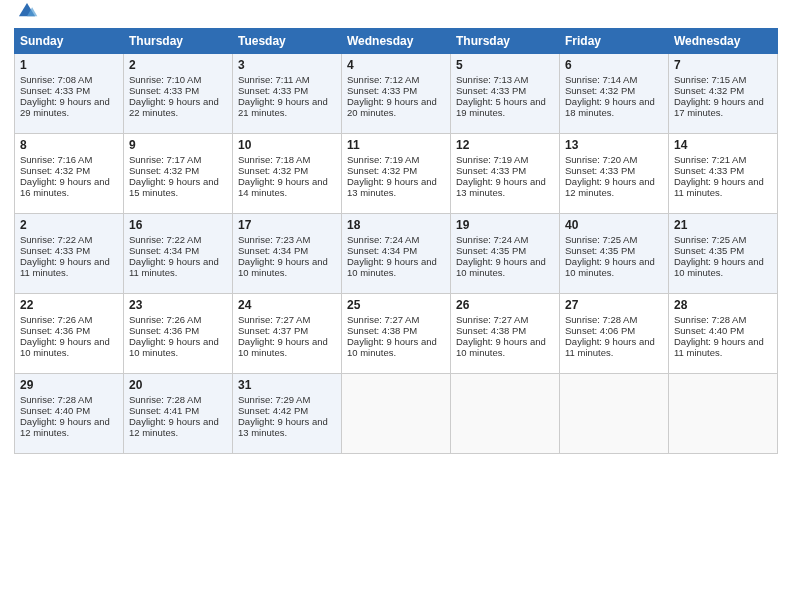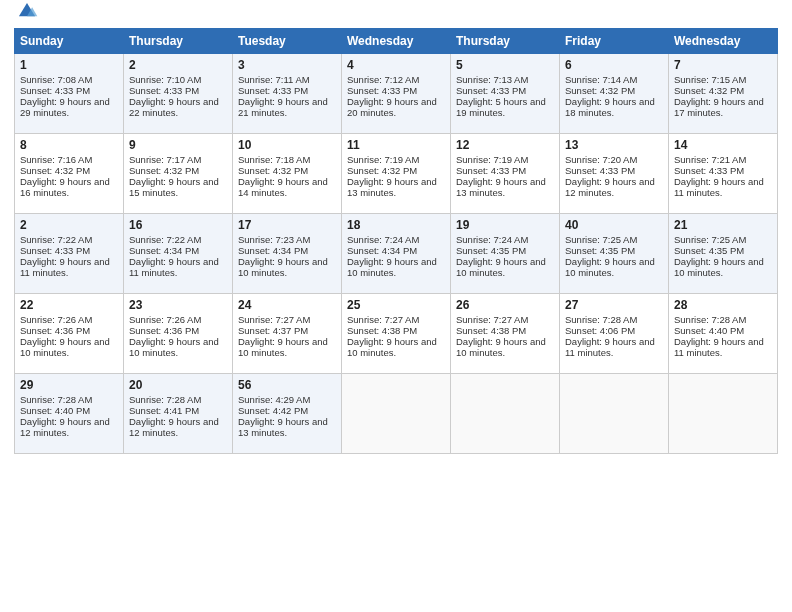--- a/index.html
+++ b/index.html
@@ -164,21 +164,21 @@
           <td><span class="day-number">23</span><span>Sunrise: 7:26 AM</span><br><span>Sunset: 4:36 PM</span><br><span>Daylight: 9 hours and 10 minutes.</span></td>
           <td><span class="day-number">24</span><span>Sunrise: 7:27 AM</span><br><span>Sunset: 4:37 PM</span><br><span>Daylight: 9 hours and 10 minutes.</span></td>
           <td><span class="day-number">25</span><span>Sunrise: 7:27 AM</span><br><span>Sunset: 4:38 PM</span><br><span>Daylight: 9 hours and 10 minutes.</span></td>
           <td><span class="day-number">26</span><span>Sunrise: 7:27 AM</span><br><span>Sunset: 4:38 PM</span><br><span>Daylight: 9 hours and 10 minutes.</span></td>
           <td><span class="day-number">27</span><span>Sunrise: 7:28 AM</span><br><span>Sunset: 4:06 PM</span><br><span>Daylight: 9 hours and 11 minutes.</span></td>
           <td><span class="day-number">28</span><span>Sunrise: 7:28 AM</span><br><span>Sunset: 4:40 PM</span><br><span>Daylight: 9 hours and 11 minutes.</span></td>
         </tr>
         <tr>
           <td><span class="day-number">29</span><span>Sunrise: 7:28 AM</span><br><span>Sunset: 4:40 PM</span><br><span>Daylight: 9 hours and 12 minutes.</span></td>
           <td><span class="day-number">20</span><span>Sunrise: 7:28 AM</span><br><span>Sunset: 4:41 PM</span><br><span>Daylight: 9 hours and 12 minutes.</span></td>
-          <td><span class="day-number">56</span><span>Sunrise: 4:29 AM</span><br><span>Sunset: 4:42 PM</span><br><span>Daylight: 9 hours and 13 minutes.</span></td>
+          <td><span class="day-number">31</span><span>Sunrise: 7:29 AM</span><br><span>Sunset: 4:42 PM</span><br><span>Daylight: 9 hours and 13 minutes.</span></td>
           <td class="empty-cell"></td>
           <td class="empty-cell"></td>
           <td class="empty-cell"></td>
           <td class="empty-cell"></td>
         </tr>
       </tbody>
   </table>
 </div>
 
 </body></html>

